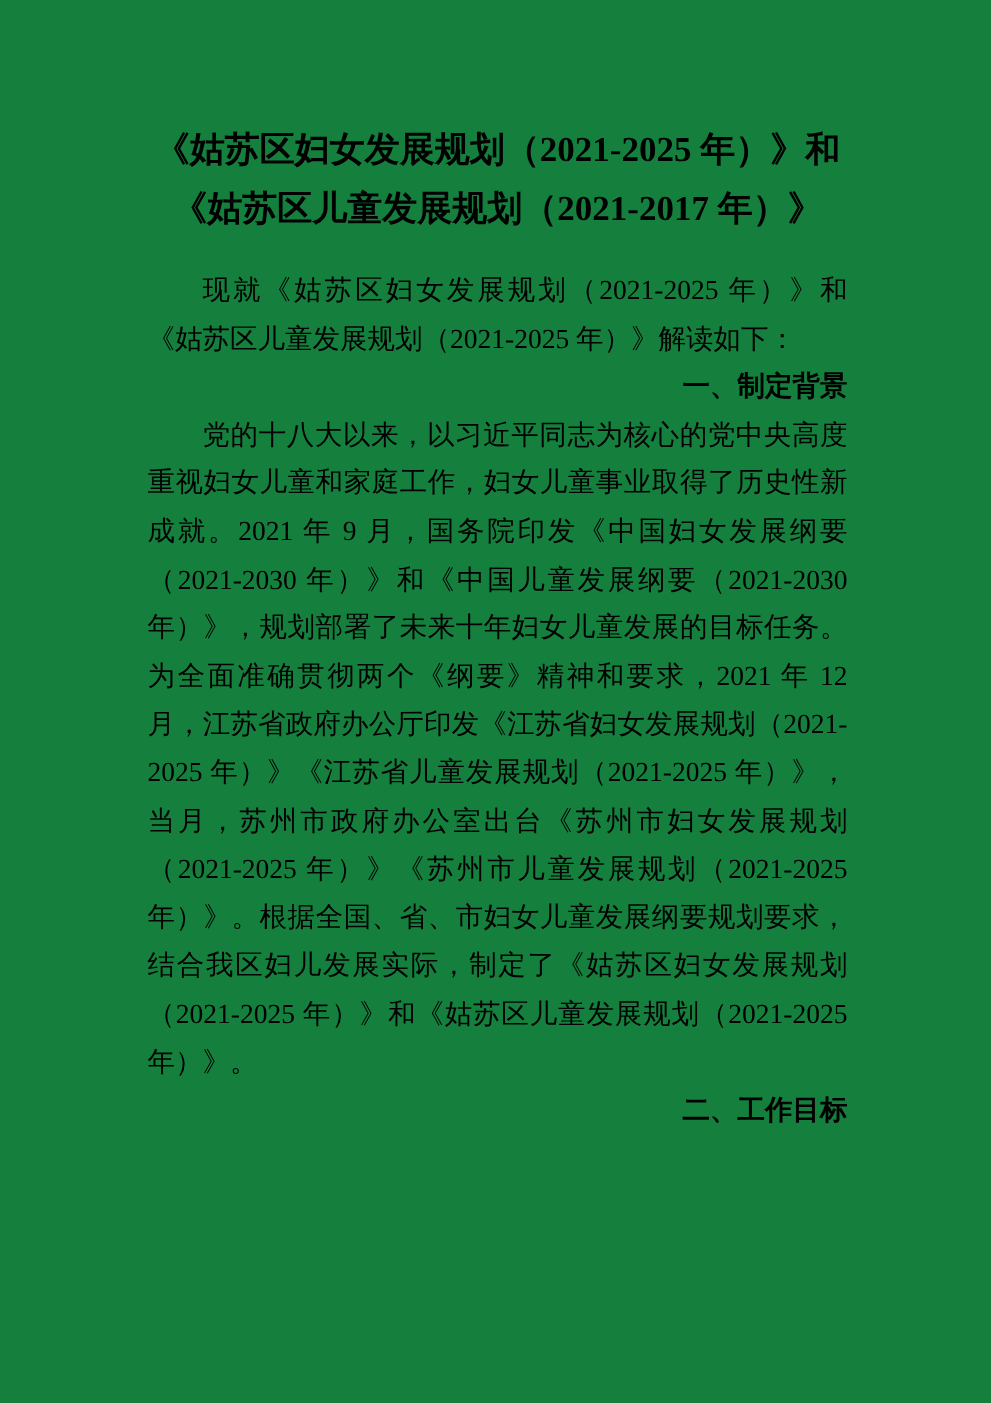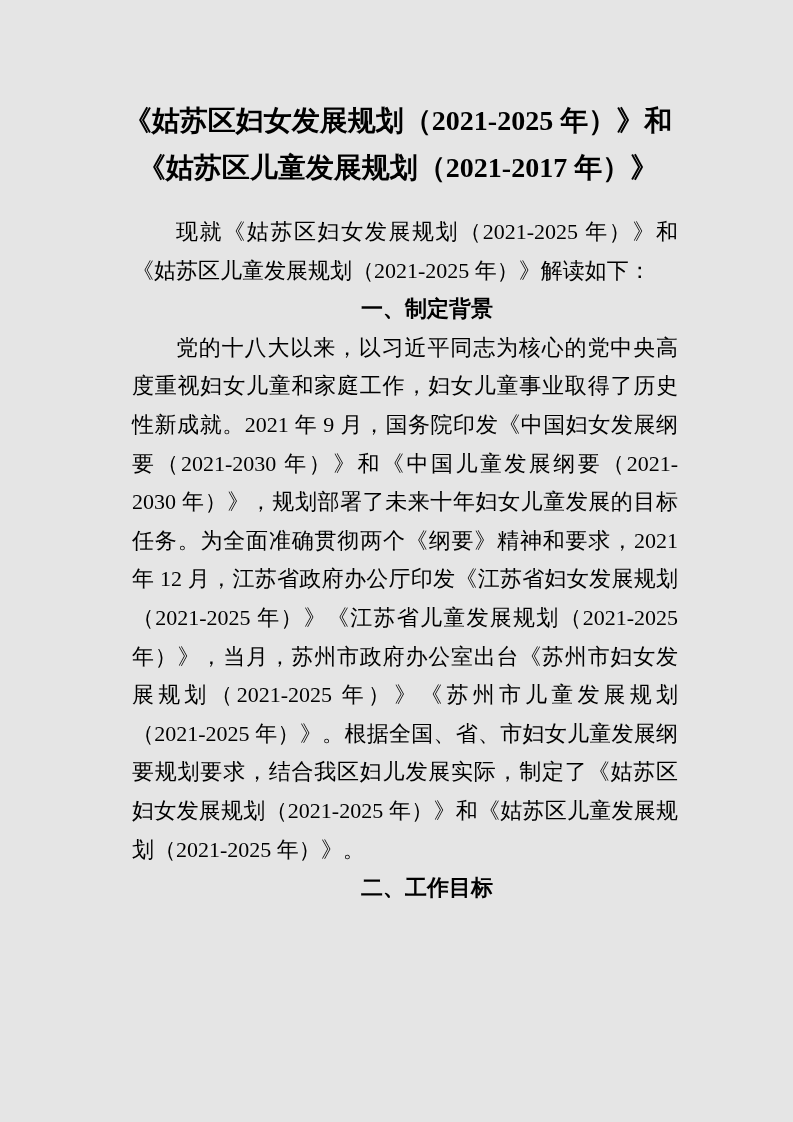--- a/index.html
+++ b/index.html
@@ -5,21 +5,21 @@
   html, body {
     margin: 0;
     padding: 0;
     background: #ffffff;
   }
   .page {
     position: relative;
     width: 793px;
     height: 1122px;
     margin: 0 auto;
-    background: #e5e5e5;
+    background: #15803d;
     color: #000000;
     box-sizing: border-box;
     padding: 97px 115px 0 118px;
     overflow: hidden;
   }
   .doc-title {
     margin: 0 0 22px 0;
     font-family: "Liberation Serif", "DejaVu Serif", serif;
     font-weight: bold;
     font-size: 28px;
@@ -29,32 +29,31 @@
   }
   .title-line {
     white-space: nowrap;
   }
   .doc-body {
     font-family: "Liberation Serif", "DejaVu Serif", serif;
     font-size: 22px;
     line-height: 38.6px;
     text-align: justify;
     color: #000000;
-    margin-left: 14px;
   }
   .para {
     margin: 0;
     text-indent: 2em;
   }
   .heading {
     margin: 0;
     text-indent: 2em;
     font-family: "Liberation Sans", "DejaVu Sans", sans-serif;
     font-weight: bold;
-    text-align: center;
+    text-align: right;
   }
 </style>
 </head>
 <body>
 
 <div class="page">
 
   <h1 class="doc-title">
     <div class="title-line">《姑苏区妇女发展规划（2021-2025 年）》和</div>
     <div class="title-line">《姑苏区儿童发展规划（2021-2017 年）》</div>

